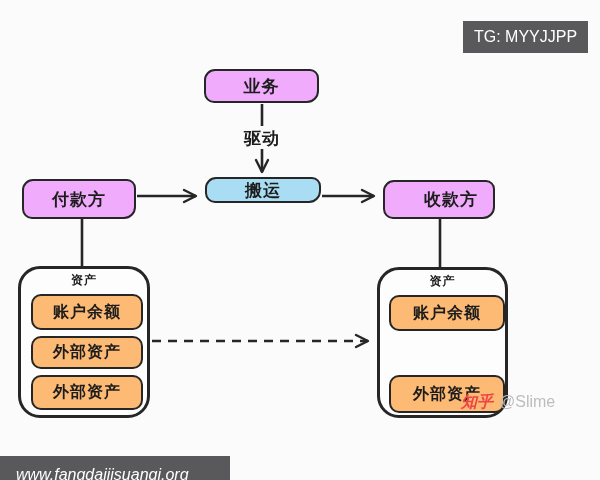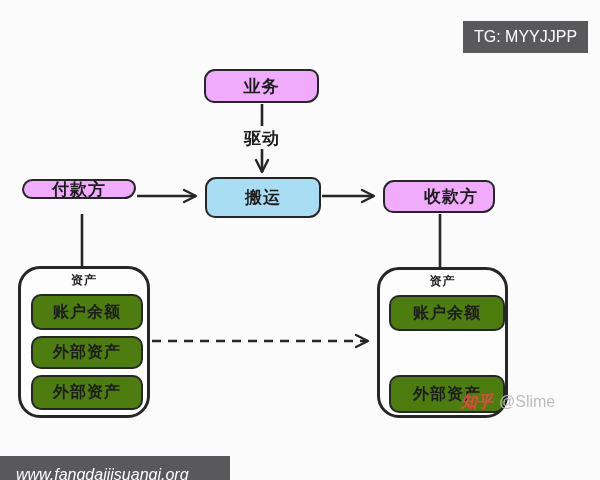--- a/index.html
+++ b/index.html
@@ -52,21 +52,21 @@
     font-size: 12px;
     font-weight: 600;
     color: #1c1c1c;
     letter-spacing: 1px;
   }
   .group .item {
     position: absolute;
     box-sizing: border-box;
     border: 2.5px solid #262626;
     border-radius: 10px;
-    background: #4d7c0f;
+    background: #fdba74;
     display: flex;
     align-items: center;
     justify-content: center;
     font-size: 16px;
     font-weight: 600;
     color: #1c1c1c;
     letter-spacing: 1px;
   }
   .edge-label {
     position: absolute;
@@ -117,25 +117,25 @@
     <line x1="322" y1="196" x2="374" y2="196" stroke="#262626" stroke-width="2.6" marker-end="url(#arrow)"></line>
     <line x1="82" y1="214" x2="82" y2="266" stroke="#262626" stroke-width="2.6"></line>
     <line x1="440" y1="214" x2="440" y2="267" stroke="#262626" stroke-width="2.6"></line>
     <line x1="152" y1="341" x2="368" y2="341" stroke="#262626" stroke-width="2.6" stroke-dasharray="9 7" marker-end="url(#arrow)"></line>
   </svg>
 
   <div class="node small" style="left:204px; top:69px; width:115px; height:34px;">业务</div>
 
   <div class="edge-label" style="left:238px; top:127px; width:48px;">驱动</div>
 
-  <div class="node small" style="left:22px; top:179px; width:114px; height:20px;">付款方</div>
+  <div class="node small" style="left:22px; top:179px; width:114px; height:40px;">付款方</div>
 
-  <div class="node small blue" style="left:205px; top:177px; width:116px; height:41px;">搬运</div>
+  <div class="node small blue" style="left:205px; top:177px; width:116px; height:26px;">搬运</div>
 
-  <div class="node small" style="left:383px; top:180px; width:112px; height:33px;padding-left:24px;">收款方</div>
+  <div class="node small" style="left:383px; top:180px; width:112px; height:39px;padding-left:24px;">收款方</div>
 
   <div class="group" style="left:18px; top:266px; width:132px; height:152px;">
     <div class="group-title">资产</div>
     <div class="item" style="left:10px; top:25px; width:112px; height:36px;">账户余额</div>
     <div class="item" style="left:10px; top:67px; width:112px; height:33px;">外部资产</div>
     <div class="item" style="left:10px; top:106px; width:112px; height:35px;">外部资产</div>
   </div>
 
   <div class="group" style="left:377px; top:267px; width:131px; height:151px;">
     <div class="group-title">资产</div>

